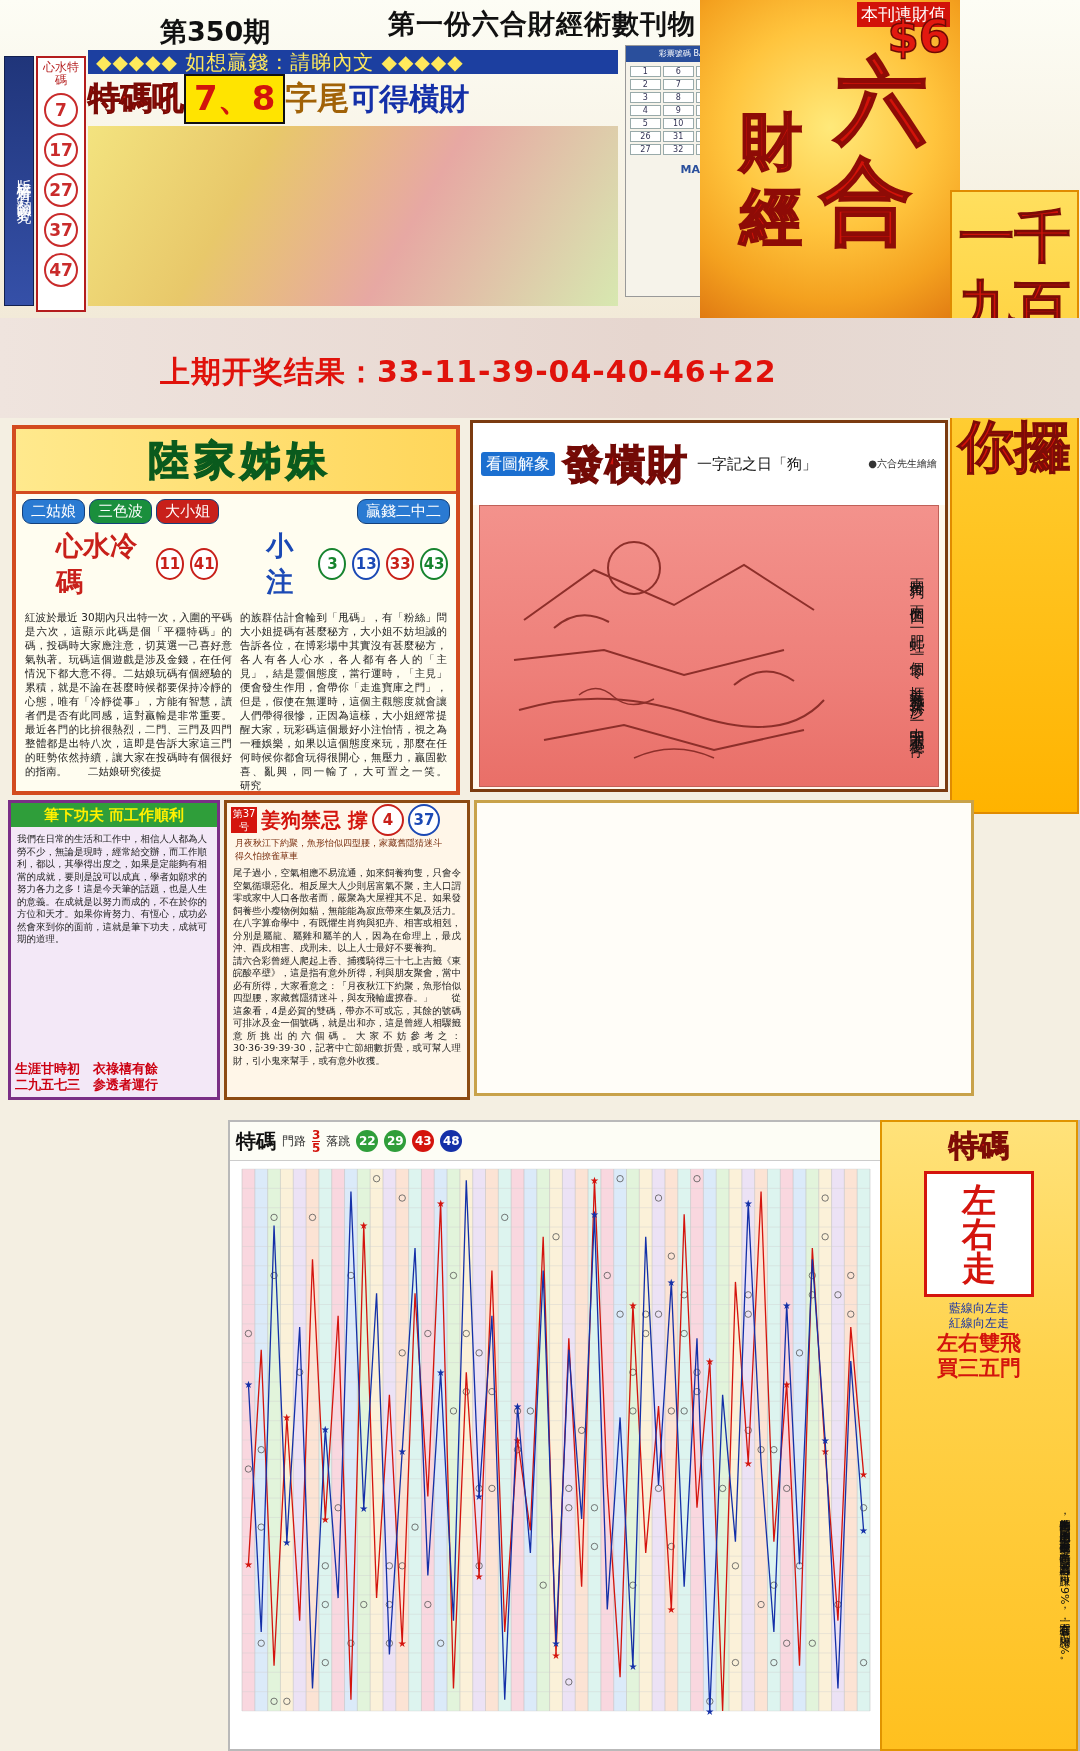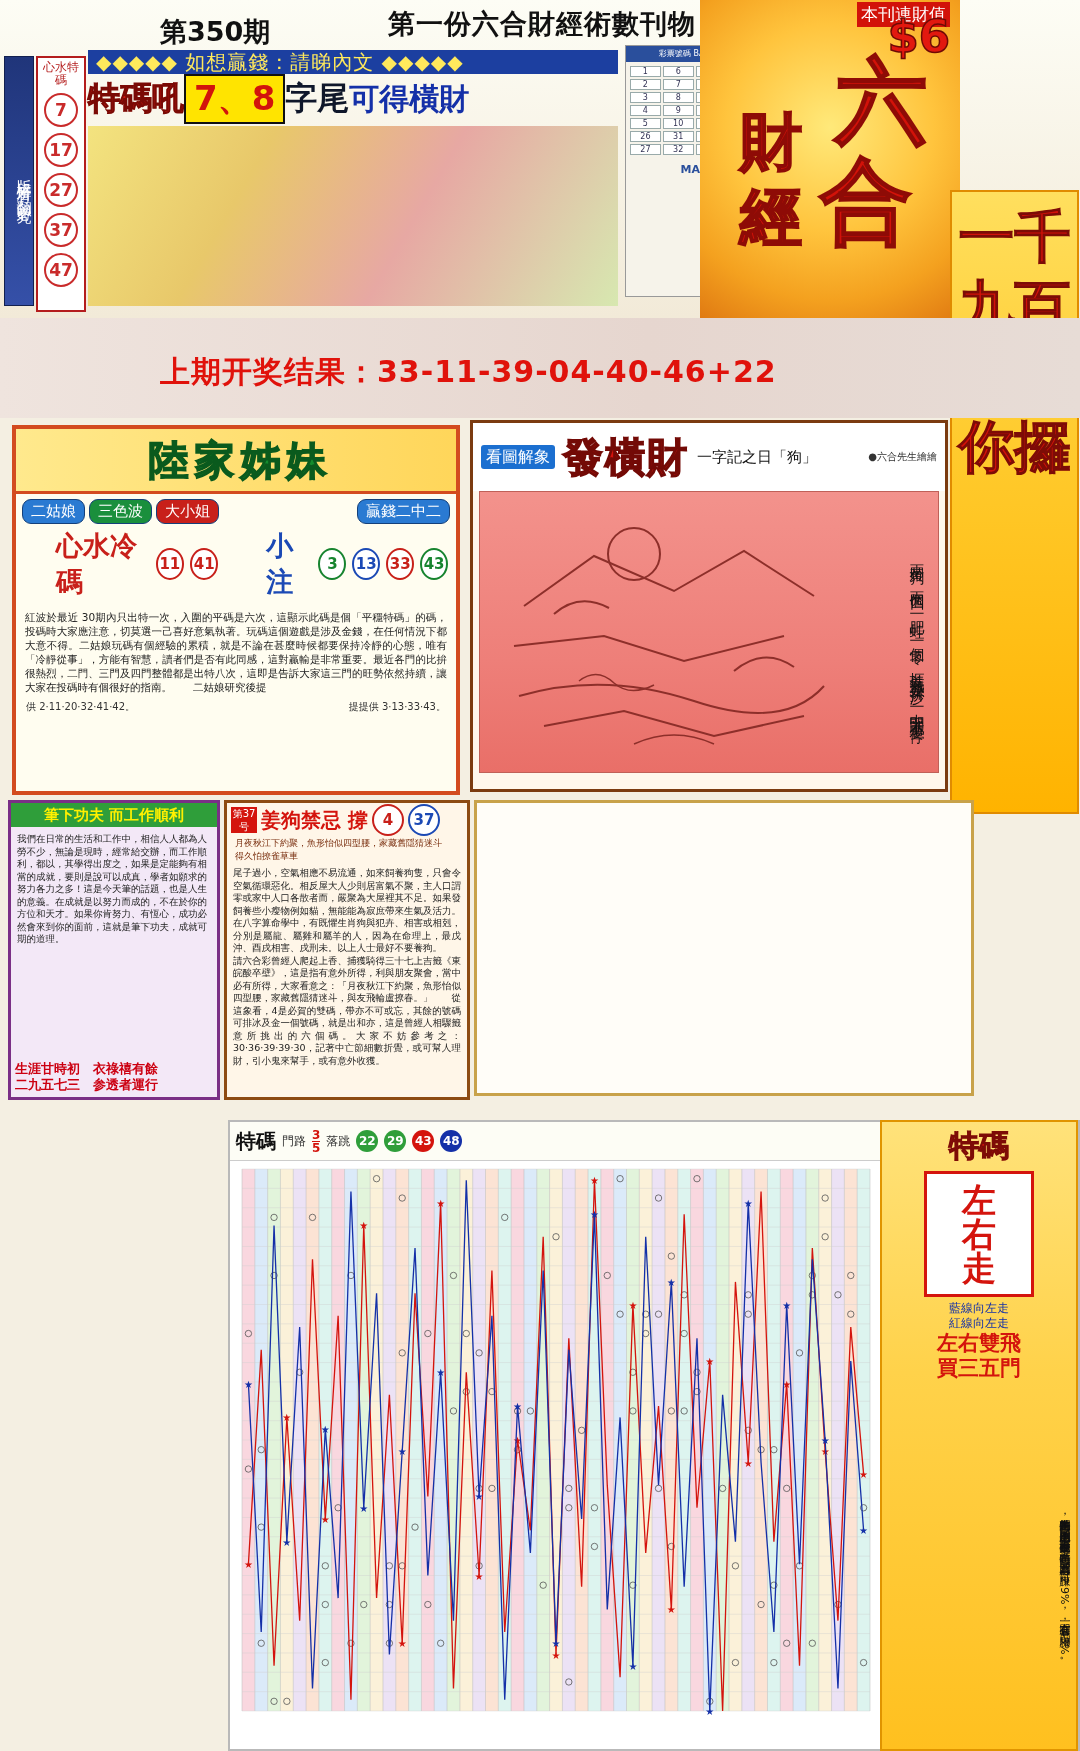--- a/index.html
+++ b/index.html
@@ -23,21 +23,21 @@
   #lucky-col{left:36px;top:56px;width:50px;height:256px;background:#fff;border:2px solid #b41d1d;box-sizing:border-box;text-align:center;}
   #lucky-title{font-size:12px;color:#b41d1d;line-height:13px;padding-top:3px;font-weight:normal;}
   .lucky-ball{width:30px;height:30px;border-radius:50%;border:2px solid #c92b2b;margin:6px auto 0;
       display:flex;align-items:center;justify-content:center;font-size:17px;font-weight:bold;color:#c92b2b;background:#fff;}
   
   #headline-bar{left:88px;top:50px;width:530px;height:24px;background:#1c3fa0;color:#ffe95c;font-size:20px;
       display:flex;align-items:center;padding-left:8px;box-sizing:border-box;letter-spacing:1px;}
   #headline{left:88px;top:76px;width:530px;height:46px;display:flex;align-items:center;}
   #headline .red{font-size:32px;font-weight:bold;color:#e2180f;-webkit-text-stroke:1px #7a0a05;}
   #headline .yellowbox{background:#ffe400;color:#d2140c;font-size:34px;font-weight:bold;padding:0 8px;border:2px solid #111;}
-  #headline .green{font-size:32px;font-weight:bold;color:#0f172a;font-family:Liberation Serif, serif;}
+  #headline .green{font-size:32px;font-weight:bold;color:#a16207;font-family:Liberation Serif, serif;}
   #headline .blue{font-size:30px;font-weight:bold;color:#1430a8;}
   
   #art-gradient{left:88px;top:126px;width:530px;height:180px;
      background:linear-gradient(120deg,#f3e37f,#e8c86a 30%,#e7a8a3 60%,#d7e8b0 100%);}
   
   #ticket{left:625px;top:45px;width:170px;height:250px;background:#f6f3ea;border:1px solid #999;}
   .ticket-head{height:16px;background:#2a4f9c;color:#fff;font-size:8px;text-align:center;line-height:16px;}
   .ticket-grid{display:grid;grid-template-columns:repeat(5,1fr);gap:2px;padding:4px;}
   .ticket-grid div{font-size:8px;text-align:center;border:1px solid #9aa;background:#fff;color:#335;}
   
@@ -66,21 +66,21 @@
   .sis-label{font-size:27px;font-weight:bold;color:#c8201a;}
   .sis-label.blue{color:#1b49b5;}
   .ball{width:28px;height:28px;border-radius:50%;border:2px solid #c8201a;display:flex;align-items:center;justify-content:center;
      font-size:15px;font-weight:bold;color:#c8201a;background:#fff;}
   .ball.blue{border-color:#1b49b5;color:#1b49b5;}
   .ball.green{border-color:#17842f;color:#17842f;}
   #sisters-body{display:flex;gap:8px;padding:6px 9px;font-size:10.5px;line-height:14px;color:#222;text-align:justify;}
   #sisters-body div{flex:1;}
   
   #fortune{left:470px;top:420px;width:478px;height:372px;background:#fff7ec;border:3px solid #7b3b10;box-sizing:border-box;}
-  #fortune-head{height:52px;display:flex;align-items:center;gap:8px;padding:8px 8px;background:#fff;}
+  #fortune-head{height:52px;display:flex;align-items:center;gap:8px;padding:15px 8px;background:#fff;}
   #f-badge{background:#1b6fd0;color:#fff;font-size:16px;line-height:18px;text-align:center;padding:3px 5px;border-radius:3px;}
   #f-title{font-size:40px;font-weight:bold;color:#d4140d;-webkit-text-stroke:1.5px #730a06;letter-spacing:2px;}
   #f-sub{font-size:15px;color:#111;}
   #f-credit{font-size:10px;color:#333;margin-left:auto;}
   #fortune-art{margin:0 6px;height:280px;background:linear-gradient(180deg,#f3928c,#ee7f79 60%,#e96f68);position:relative;border:1px solid #c06058;}
   #fortune-side{position:absolute;right:8px;top:60px;width:108px;height:250px;color:#111;font-size:15px;
       writing-mode:vertical-rl;letter-spacing:3px;line-height:26px;}
   
   #kungfu{left:8px;top:800px;width:212px;height:300px;background:#f3e8f7;border:3px solid #7a2f86;box-sizing:border-box;}
   #kungfu-head{height:24px;background:#2f9e3a;color:#fff000;font-size:15px;text-align:center;line-height:24px;font-weight:bold;}
@@ -216,20 +216,21 @@
     <div class="sis-row">
       <span class="sis-label blue">小注</span>
       <span class="ball green">3</span>
       <span class="ball blue">13</span>
       <span class="ball">33</span>
       <span class="ball green">43</span>
     </div>
   </div>
   <div id="sisters-body">
     <div>紅波於最近 30期內只出特一次，入圍的平碼是六次，這顯示此碼是個「平穩特碼」的碼，投碼時大家應注意，切莫選一己喜好意氣執著。玩碼這個遊戲是涉及金錢，在任何情況下都大意不得。二姑娘玩碼有個經驗的累積，就是不論在甚麼時候都要保持冷靜的心態，唯有「冷靜從事」，方能有智慧，讀者們是否有此同感，這對贏輸是非常重要。最近各門的比拚很熱烈，二門、三門及四門整體都是出特八次，這即是告訴大家這三門的旺勢依然持續，讓大家在投碼時有個很好的指南。　　二姑娘研究後提</div>
+    <div>的族群估計會輪到「甩碼」，有「粉絲」問大小姐提碼有甚麼秘方，大小姐不妨坦誠的告訴各位，在博彩場中其實沒有甚麼秘方，各人有各人心水，各人都有各人的「主見」，結是靈個態度，當行運時，「主見」便會發生作用，會帶你「走進寶庫之門」，但是，假使在無運時，這個主觀態度就會讓人們帶得很慘，正因為這樣，大小姐經常提醒大家，玩彩碼這個最好小注怡情，視之為一種娛樂，如果以這個態度來玩，那麼在任何時候你都會玩得很開心，無壓力，贏固歡喜、亂興，同一輸了，大可置之一笑。　　研究</div>
   </div>
   <div style="display:flex;justify-content:space-between;padding:0 10px;font-size:10px;color:#333;">
     <span>供 2·11·20·32·41·42。</span>
     <span>提提供 3·13·33·43。</span>
   </div>
 </div>
 
 <div class="abs" id="fortune">
   <div id="fortune-head">
     <span id="f-badge">看圖解象</span>

